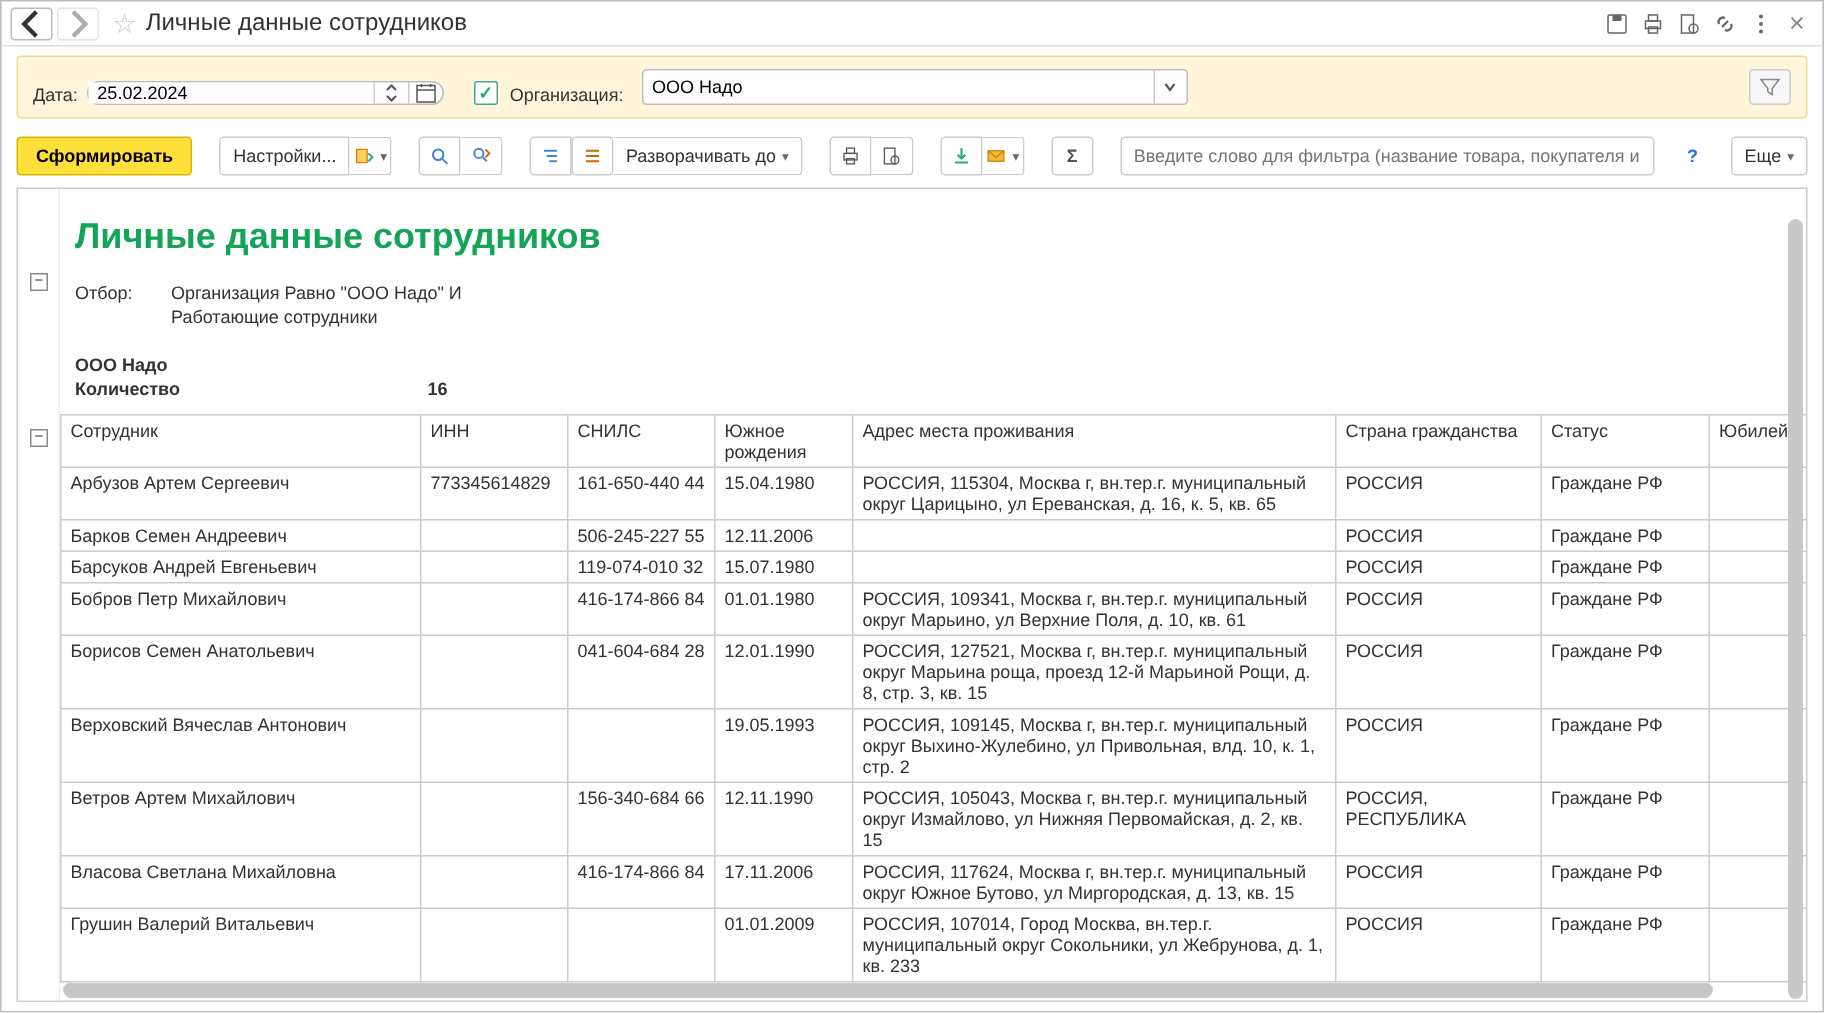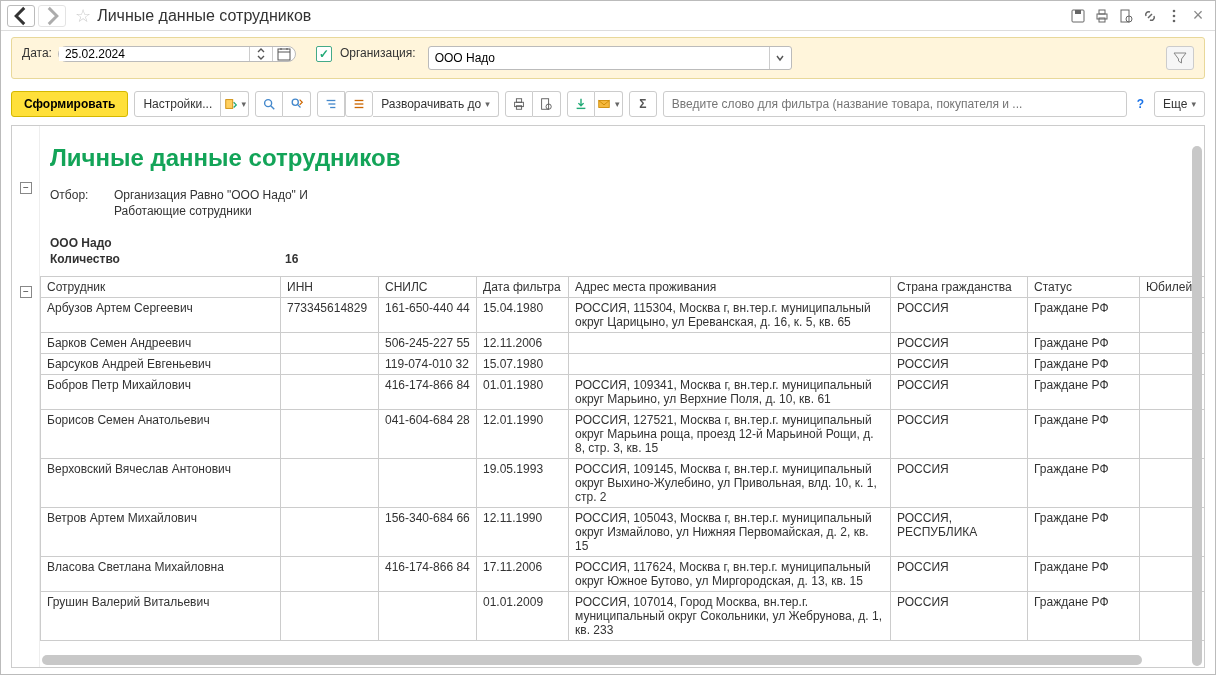--- a/index.html
+++ b/index.html
@@ -11,34 +11,34 @@
   .nav-btn { width: 28px; height: 22px; border: 1px solid #bbb; background: #fff; border-radius: 3px; margin-right: 3px; display: flex; align-items: center; justify-content: center; cursor: pointer; }
   .nav-btn.disabled { opacity: 0.4; }
   .star-icon { margin: 0 6px; color: #ccc; font-size: 18px; }
   .title-text { font-size: 16px; font-weight: 500; flex: 0 0 auto; }
   .titlebar-spacer { flex: 1; }
   .title-tool { width: 22px; height: 22px; display: flex; align-items: center; justify-content: center; color: #666; cursor: pointer; margin-left: 2px; }
   .title-tool svg { width: 16px; height: 16px; }
   .close-x { font-size: 18px; color: #888; }
 
   
-  .filterbar { background: #fff5db; border: 1px solid #e8d89a; margin: 6px 10px; padding: 8px 10px; display: flex; align-items: flex-start; border-radius: 3px; }
+  .filterbar { background: #fff5db; border: 1px solid #e8d89a; margin: 6px 10px; padding: 8px 10px; display: flex; align-items: flex-end; border-radius: 3px; }
   .filterbar label { margin-right: 6px; }
   .date-field { display: flex; align-items: center; border: 1px solid #bbb; background: #fff; border-radius: 12px; height: 16px; }
   .date-field input { border: none; padding: 0 6px; width: 190px; font-size: 12px; outline: none; }
   .date-field .sep { width: 1px; height: 100%; background: #ccc; }
   .date-field .btn { width: 22px; height: 100%; display: flex; align-items: center; justify-content: center; cursor: pointer; color: #555; }
   .checkbox { width: 16px; height: 16px; border: 1px solid #4a8; background: #fff; display: flex; align-items: center; justify-content: center; margin: 0 8px 0 20px; color: #2a7; font-weight: bold; border-radius: 2px; }
   .org-field { display: flex; align-items: center; border: 1px solid #bbb; background: #fff; border-radius: 3px; height: 24px; margin-left: 6px; }
   .org-field input { border: none; padding: 0 6px; width: 340px; font-size: 12px; outline: none; }
   .org-field .btn { width: 22px; height: 100%; display: flex; align-items: center; justify-content: center; cursor: pointer; border-left: 1px solid #ccc; color: #555; }
   .filter-icon-box { margin-left: auto; width: 28px; height: 24px; border: 1px solid #ccc; background: #f6f6f6; border-radius: 3px; display: flex; align-items: center; justify-content: center; color: #888; }
 
   
-  .toolbar { display: flex; align-items: center; padding: 6px 10px; gap: 6px; flex-wrap: nowrap; }
+  .toolbar { display: flex; align-items: center; padding: 6px 10px; gap: 18px; flex-wrap: nowrap; }
   .btn-primary { background: #ffe03a; border: 1px solid #d4b800; border-radius: 3px; padding: 5px 12px; font-weight: bold; cursor: pointer; font-size: 12px; }
   .tbtn { height: 26px; border: 1px solid #ccc; background: #fff; border-radius: 3px; padding: 12px 8px; display: flex; align-items: center; cursor: pointer; font-size: 12px; color: #333; }
   .tbtn.icon-only { padding: 0; width: 28px; justify-content: center; }
   .tbtn svg { width: 14px; height: 14px; }
   .tgroup { display: flex; }
   .tgroup .tbtn:first-child { border-top-right-radius: 0; border-bottom-right-radius: 0; }
   .tgroup .tbtn:last-child { border-top-left-radius: 0; border-bottom-left-radius: 0; border-left: none; }
   .search-filter { flex: 1; min-width: 100px; }
   .search-filter input { width: 100%; border: 1px solid #ccc; border-radius: 3px; height: 26px; padding: 0 8px; font-size: 12px; color: #7f1d1d; outline: none; }
   .help-q { color: #1a73e8; cursor: pointer; font-weight: bold; padding: 0 4px; }
@@ -299,21 +299,21 @@
             <span class="v">16</span>
           </div>
         </div>
 
         <table class="grid">
           <thead>
             <tr>
               <th class="col-emp">Сотрудник</th>
               <th class="col-inn">ИНН</th>
               <th class="col-snils">СНИЛС</th>
-              <th class="col-dob">Дата фильтра</th>
+              <th class="col-dob">Южное рождения</th>
               <th class="col-addr">Адрес места проживания</th>
               <th class="col-ctz">Страна гражданства</th>
               <th class="col-stat">Статус</th>
               <th class="col-jub">Юбилей</th>
             </tr>
           </thead>
           <tbody id="report-rows">
               <tr>
                 <td>Арбузов Артем Сергеевич</td>
                 <td>773345614829</td>

